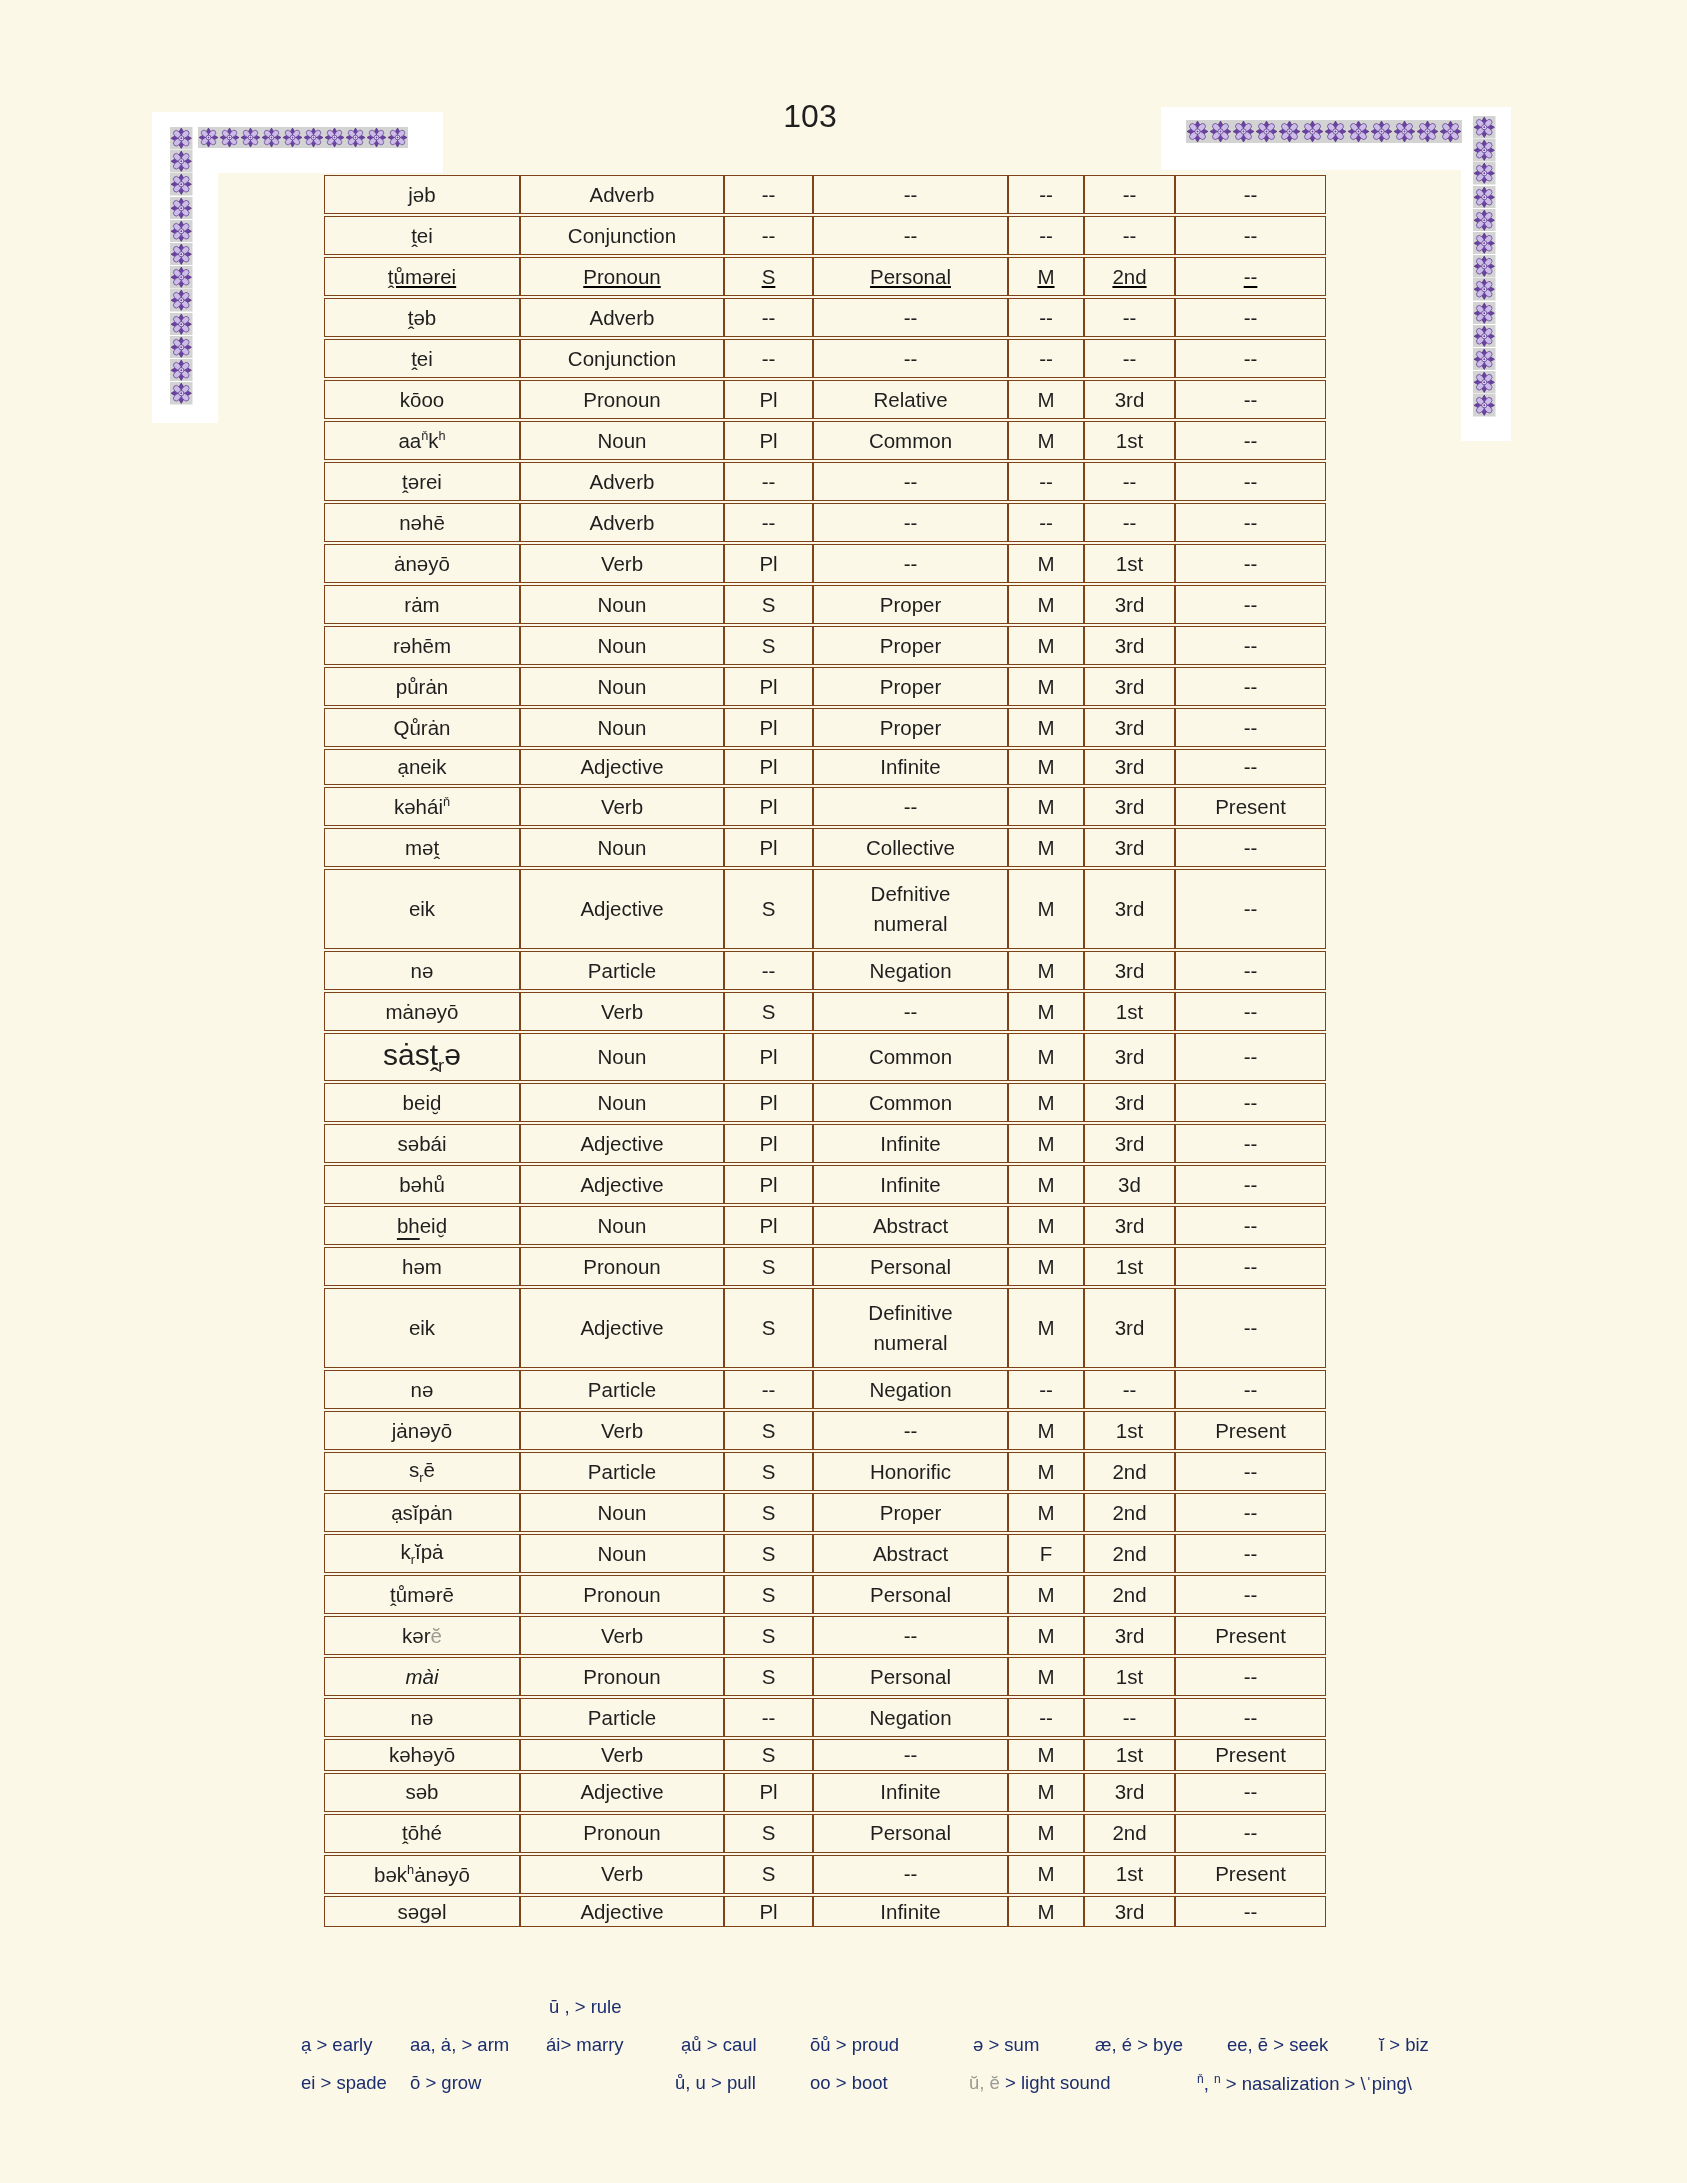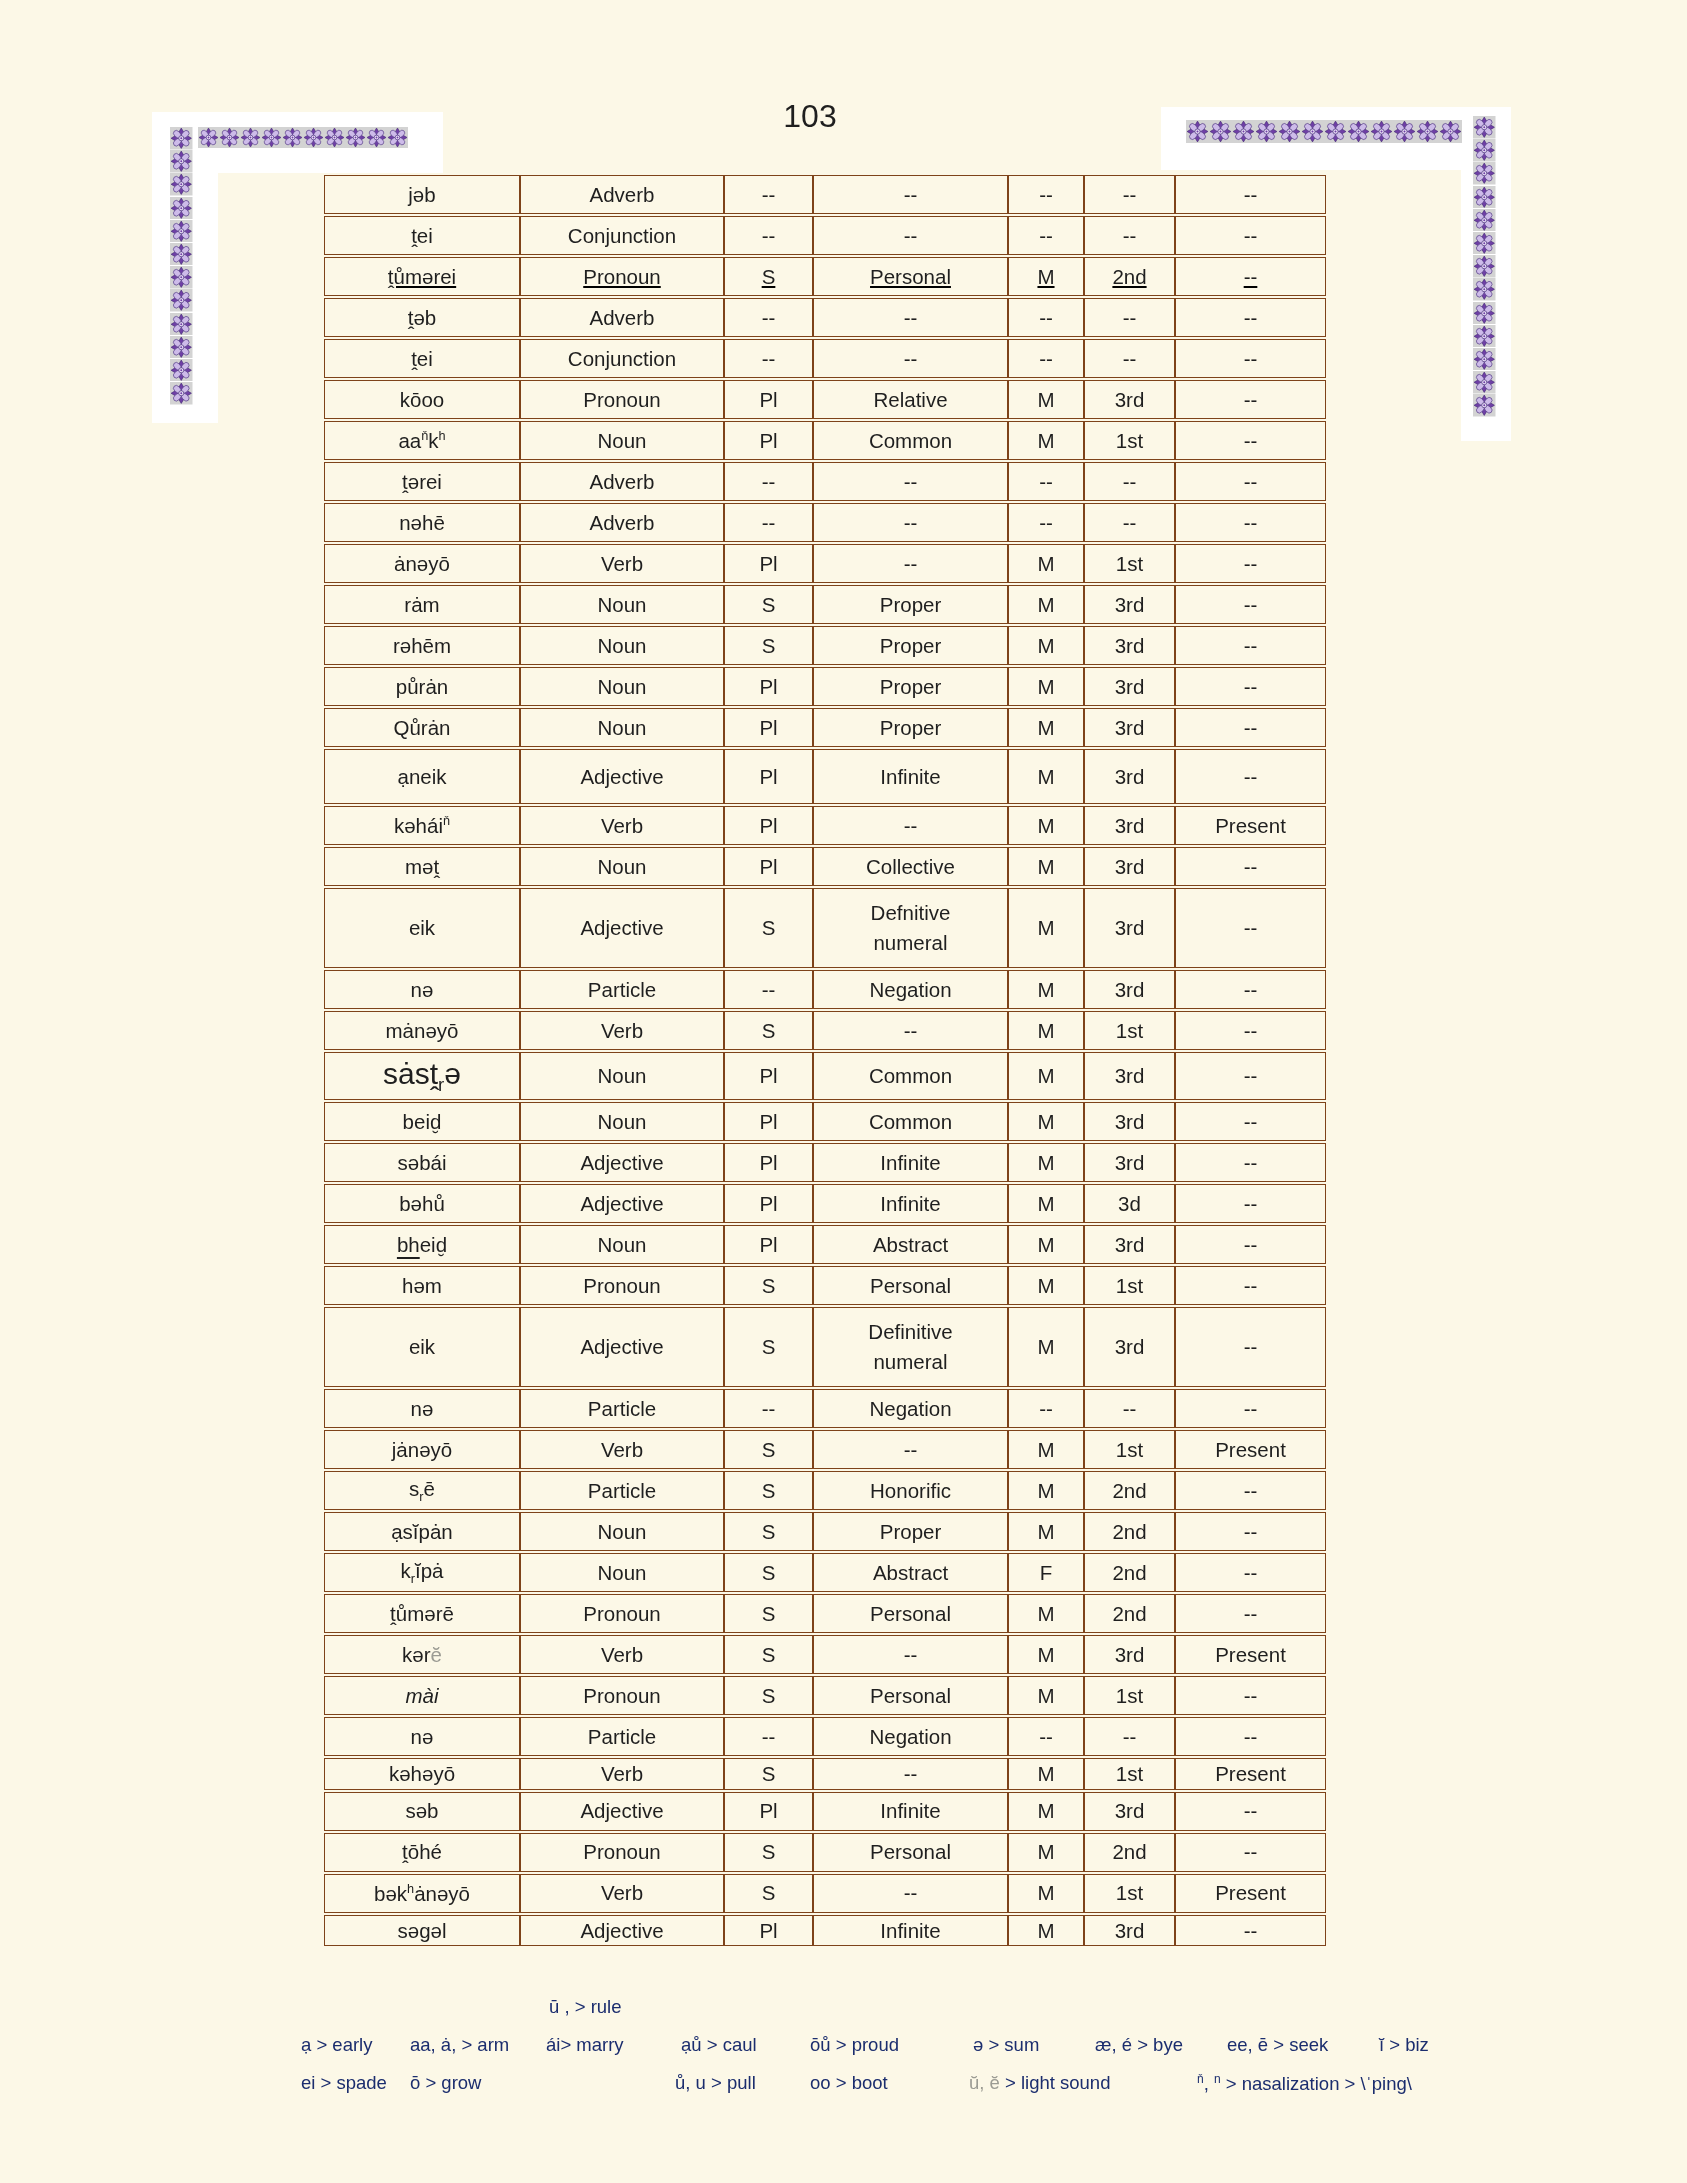--- a/index.html
+++ b/index.html
@@ -809,21 +809,21 @@
         </tr>
         <tr style="height: 39px;">
           <td class="word"><span>Qůrȧn</span></td>
           <td class="pos-blue">Noun</td>
           <td>Pl</td>
           <td class="cat">Proper</td>
           <td>M</td>
           <td>3rd</td>
           <td>--</td>
         </tr>
-        <tr style="height: 55px;">
+        <tr style="height: 36px;">
           <td class="word"><span>ạneik</span></td>
           <td class="pos-blue">Adjective</td>
           <td>Pl</td>
           <td class="cat">Infinite</td>
           <td>M</td>
           <td>3rd</td>
           <td>--</td>
         </tr>
         <tr style="height: 39px;">
           <td class="word"><span>kəhái</span><sup>ň</sup></td>

